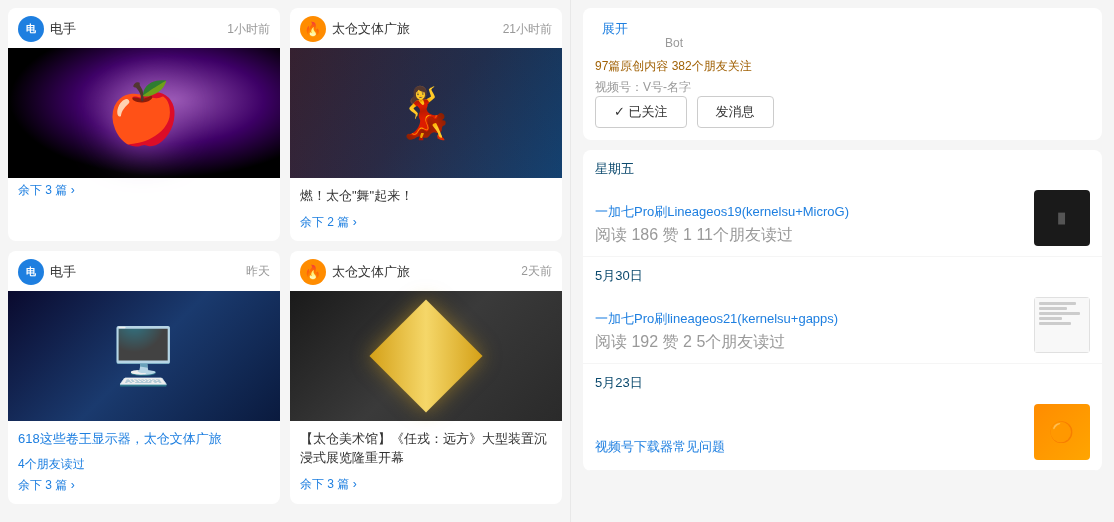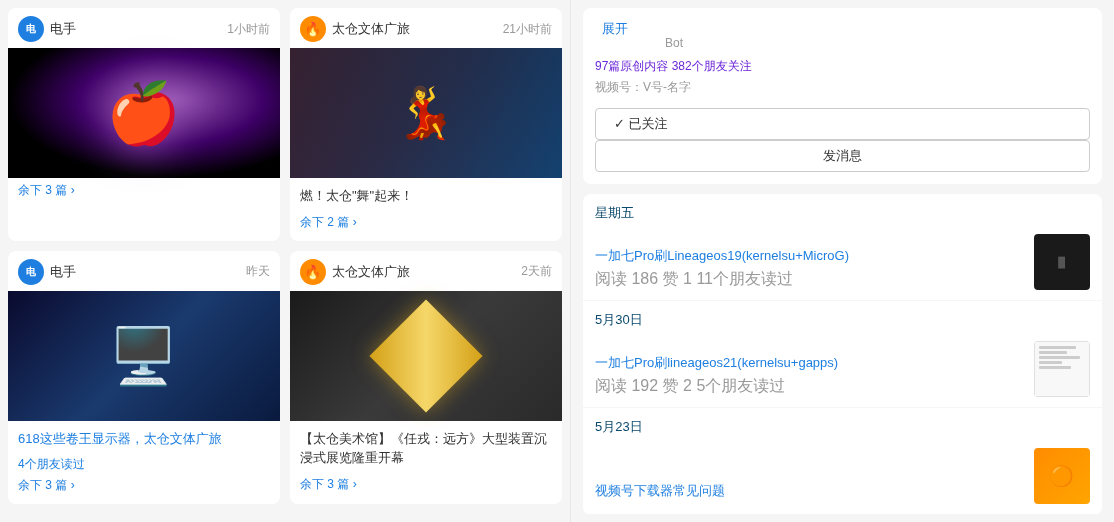--- a/index.html
+++ b/index.html
@@ -186,34 +186,34 @@
 
     .expand-btn {
       color: #1e7fe0;
       font-size: 13px;
       margin-bottom: 6px;
       margin-left: 7px;
     }
 
     .profile-stats {
       font-size: 12px;
-      color: #6d28d9;
+      color: #a16207;
       margin-bottom: 4px;
       margin-top: 20px;
     }
 
     .profile-vid {
       font-size: 12px;
       color: #999;
-      margin-bottom: 12px;
+      margin-bottom: 0;
     }
 
     .action-buttons {
       display: flex;
-      flex-direction: column;
+      gap: 10px;
     }
 
     .btn-follow {
       padding: 6px 18px;
       border-radius: 4px;
       border: 1px solid #ccc;
       background: #fff;
       font-size: 13px;
       color: #333;
       cursor: pointer;

